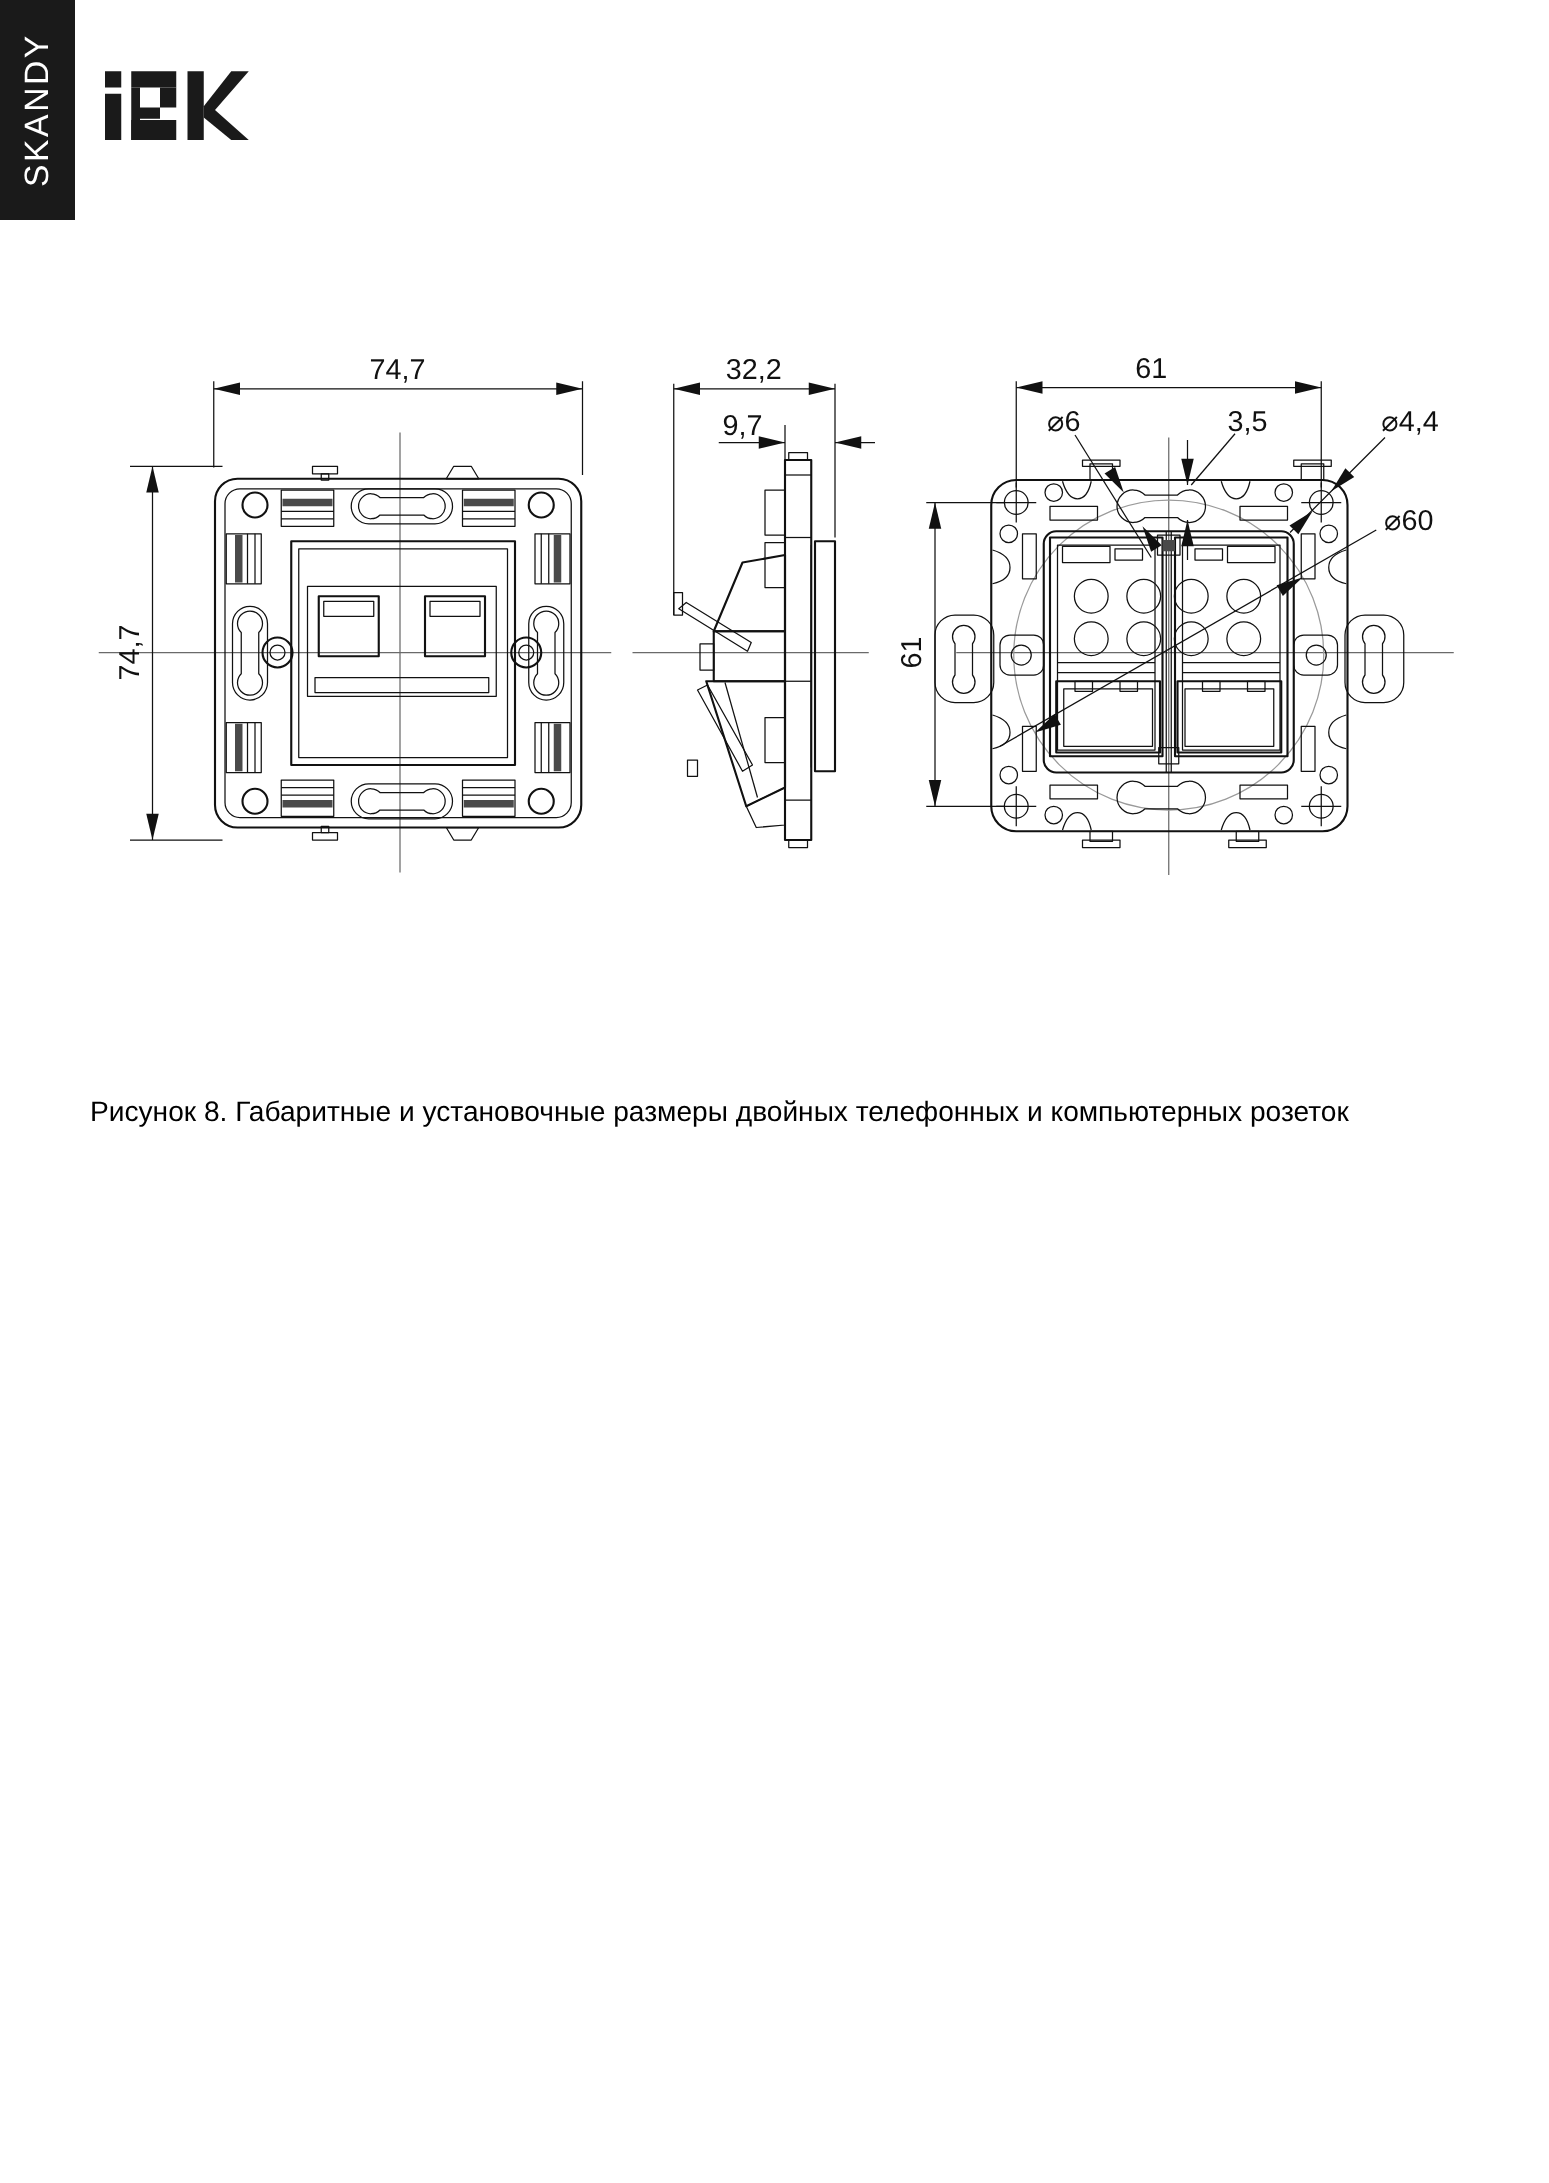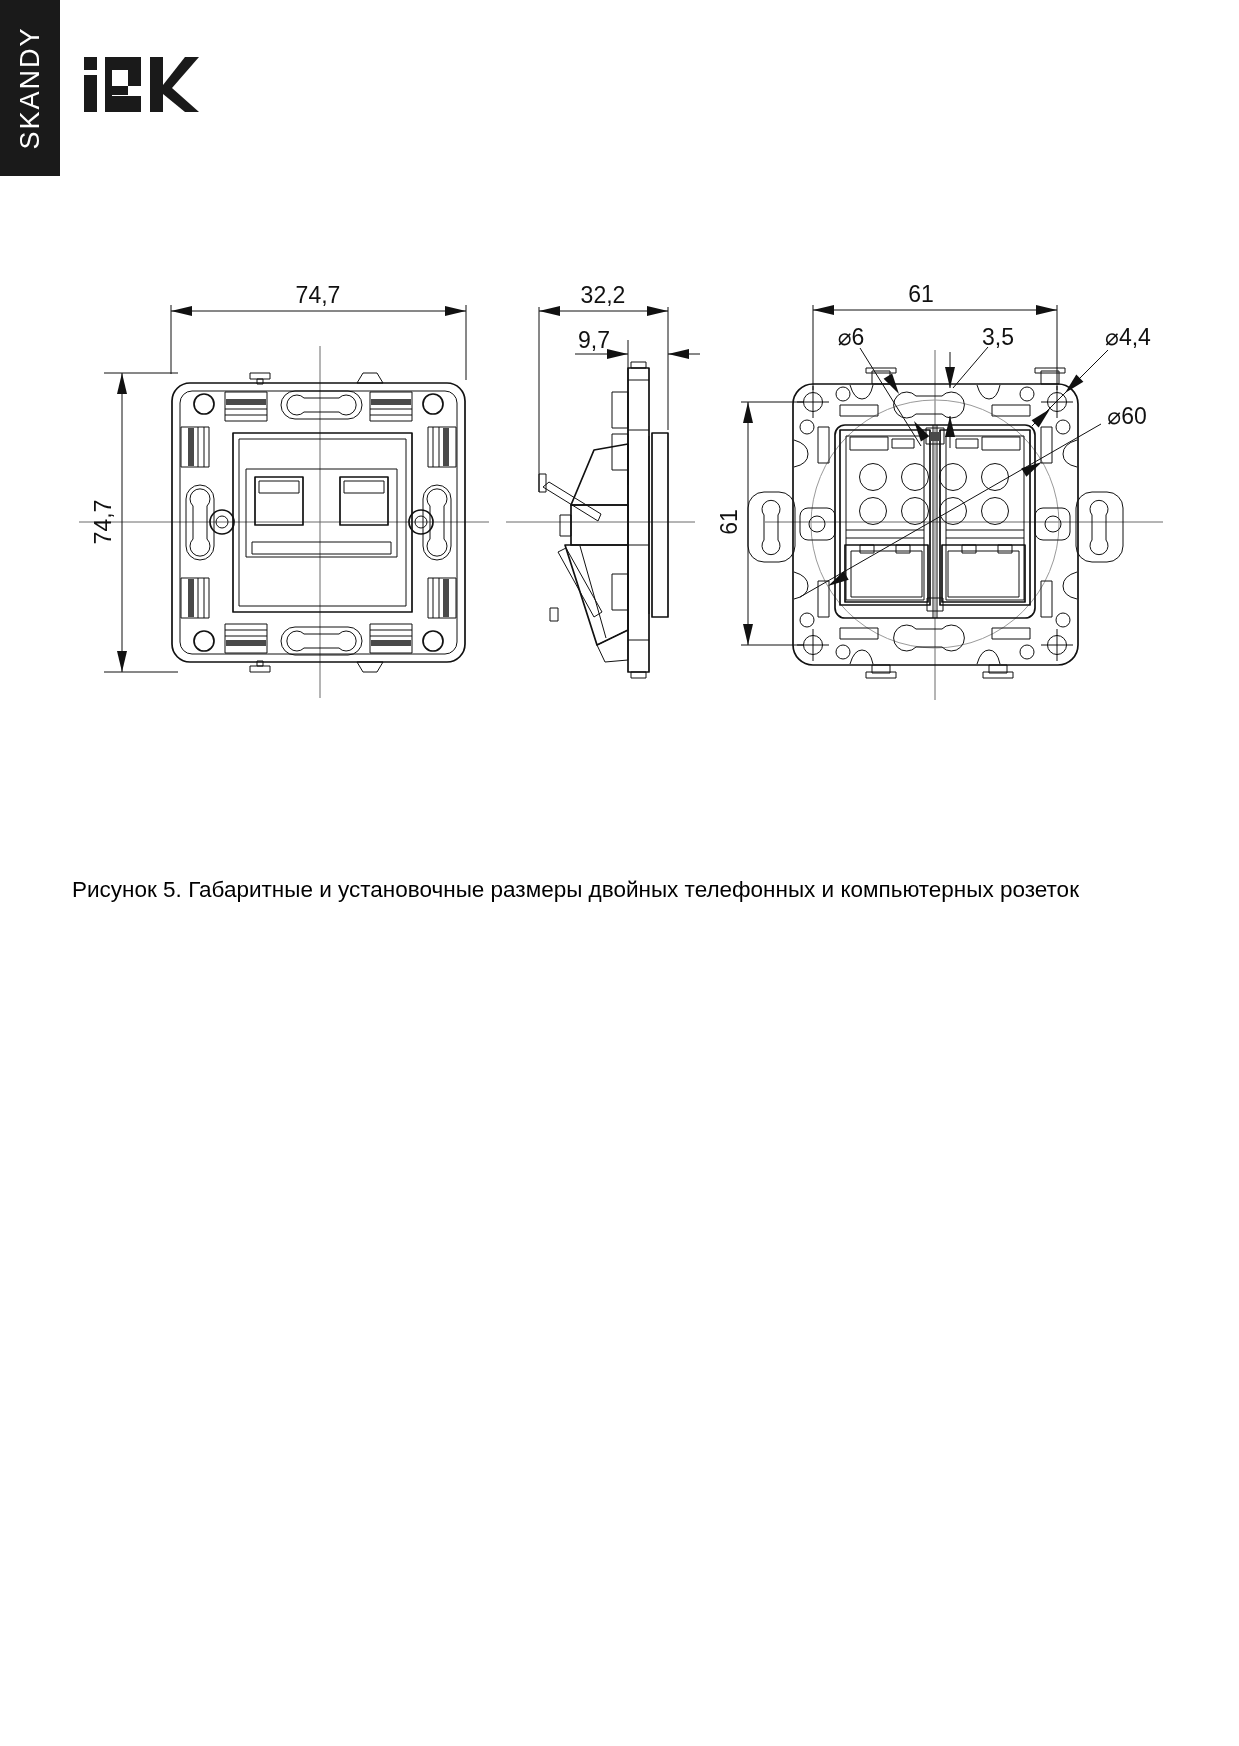--- a/index.html
+++ b/index.html
@@ -383,15 +383,15 @@
 
       <g>
         <line class="dim" x1="1101" y1="424" x2="800" y2="597"></line>
         <path class="arr" d="M0 0 L-21 5 L-21 -5 Z" transform="translate(1042,462) rotate(-30)"></path>
         <path class="arr" d="M0 0 L-21 5 L-21 -5 Z" transform="translate(828,586) rotate(150)"></path>
         <text class="dv" x="1127" y="424" text-anchor="middle">⌀60</text>
       </g>
     </g>
   </svg>
 
-  <div id="caption">Рисунок 5. Габаритные и установочные размеры двойных телефонных и компьютерных розеток</div>
+  <div id="caption">Рисунок 8. Габаритные и установочные размеры двойных телефонных и компьютерных розеток</div>
 
 </div>
 
 </body></html>

